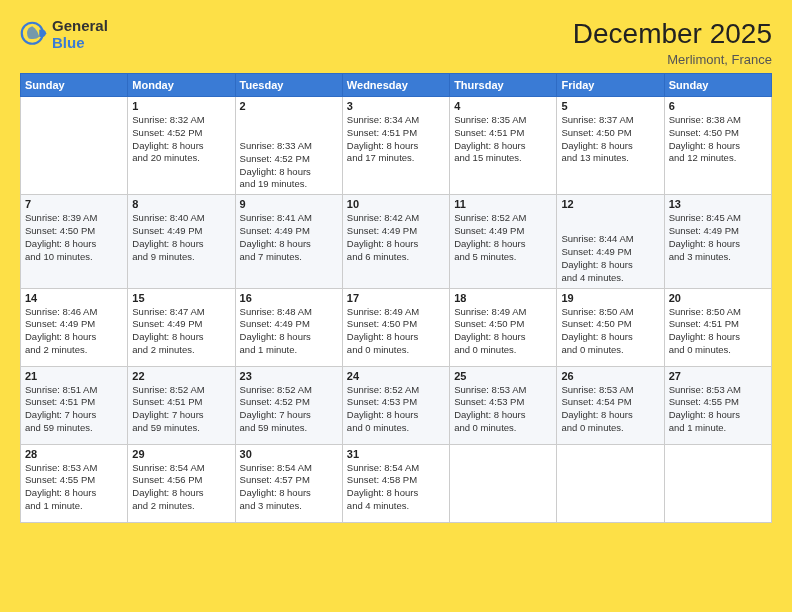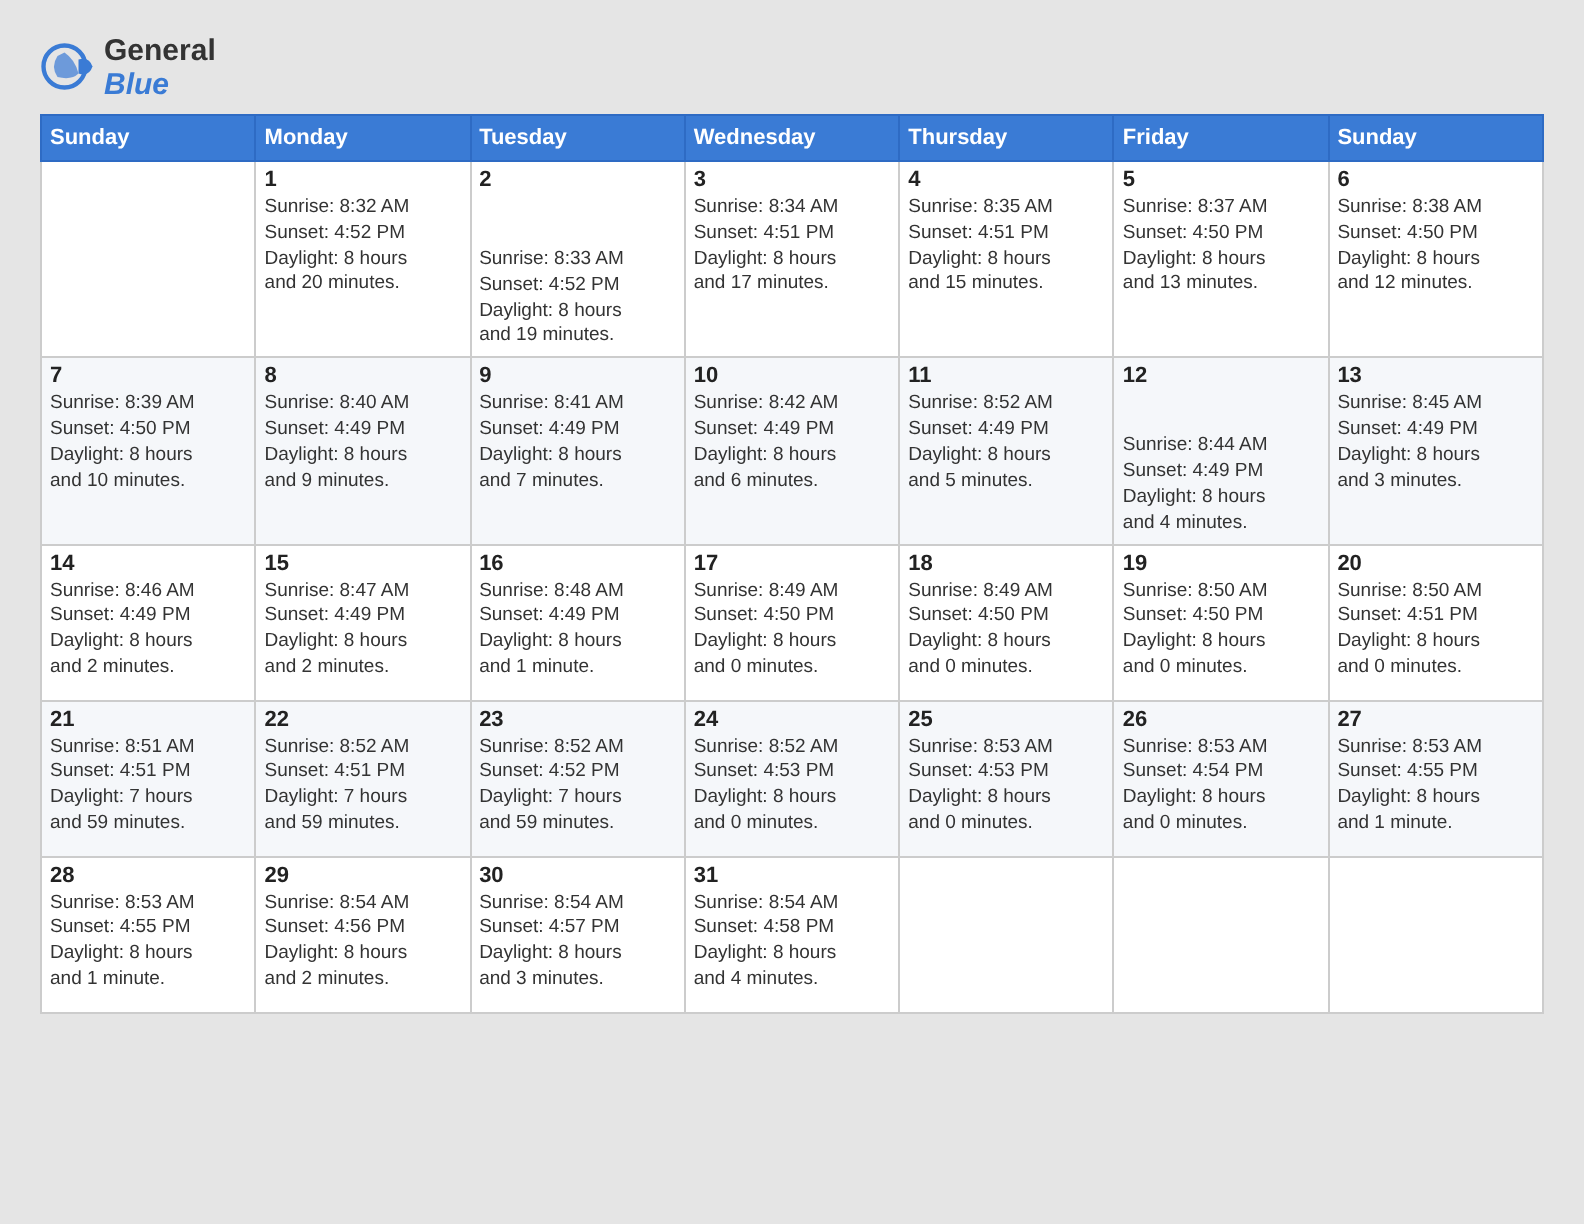--- a/index.html
+++ b/index.html
@@ -7,21 +7,21 @@
       font-family: Arial, sans-serif;
       background: #fff;
       width: 792px;
       height: 612px;
       overflow: hidden;
     }
     .page {
       width: 792px;
       height: 612px;
       padding: 18px 20px 10px 20px;
-      background: #e5e5e5;
+      background: #fde047;
     }
     .header {
       display: flex;
       justify-content: space-between;
       align-items: flex-start;
       margin-bottom: 6px;
     }
     .logo {
       display: flex;
       align-items: center;
@@ -33,21 +33,20 @@
     }
     .logo-general {
       font-size: 15px;
       font-weight: bold;
       color: #333;
     }
     .logo-blue {
       font-size: 15px;
       font-weight: bold;
       color: #3a7bd5;
-      font-style: italic;
     }
     .logo-icon {
       width: 28px;
       height: 28px;
       margin-right: 4px;
     }
     .title-block {
       text-align: right;
     }
     .month-title {
@@ -115,20 +114,22 @@
         <circle cx="14" cy="14" r="12" fill="none" stroke="#3a7bd5" stroke-width="2.5"></circle>
         <path d="M14 6 Q20 10 22 18 Q18 22 10 20 Q6 14 10 8 Z" fill="#3a7bd5" opacity="0.7"></path>
         <path d="M22 10 Q28 8 30 14 Q28 20 22 18 Z" fill="#3a7bd5"></path>
       </svg>
       <div class="logo-text">
         <span class="logo-general">General</span>
         <span class="logo-blue">Blue</span>
       </div>
     </div>
     <div class="title-block">
+      <div class="month-title">December 2025</div>
+      <div class="location">Merlimont, France</div>
     </div>
   </div>
 
   <table class="calendar">
     <thead>
       <tr>
       <th>Sunday</th>
           <th>Monday</th>
           <th>Tuesday</th>
           <th>Wednesday</th>

